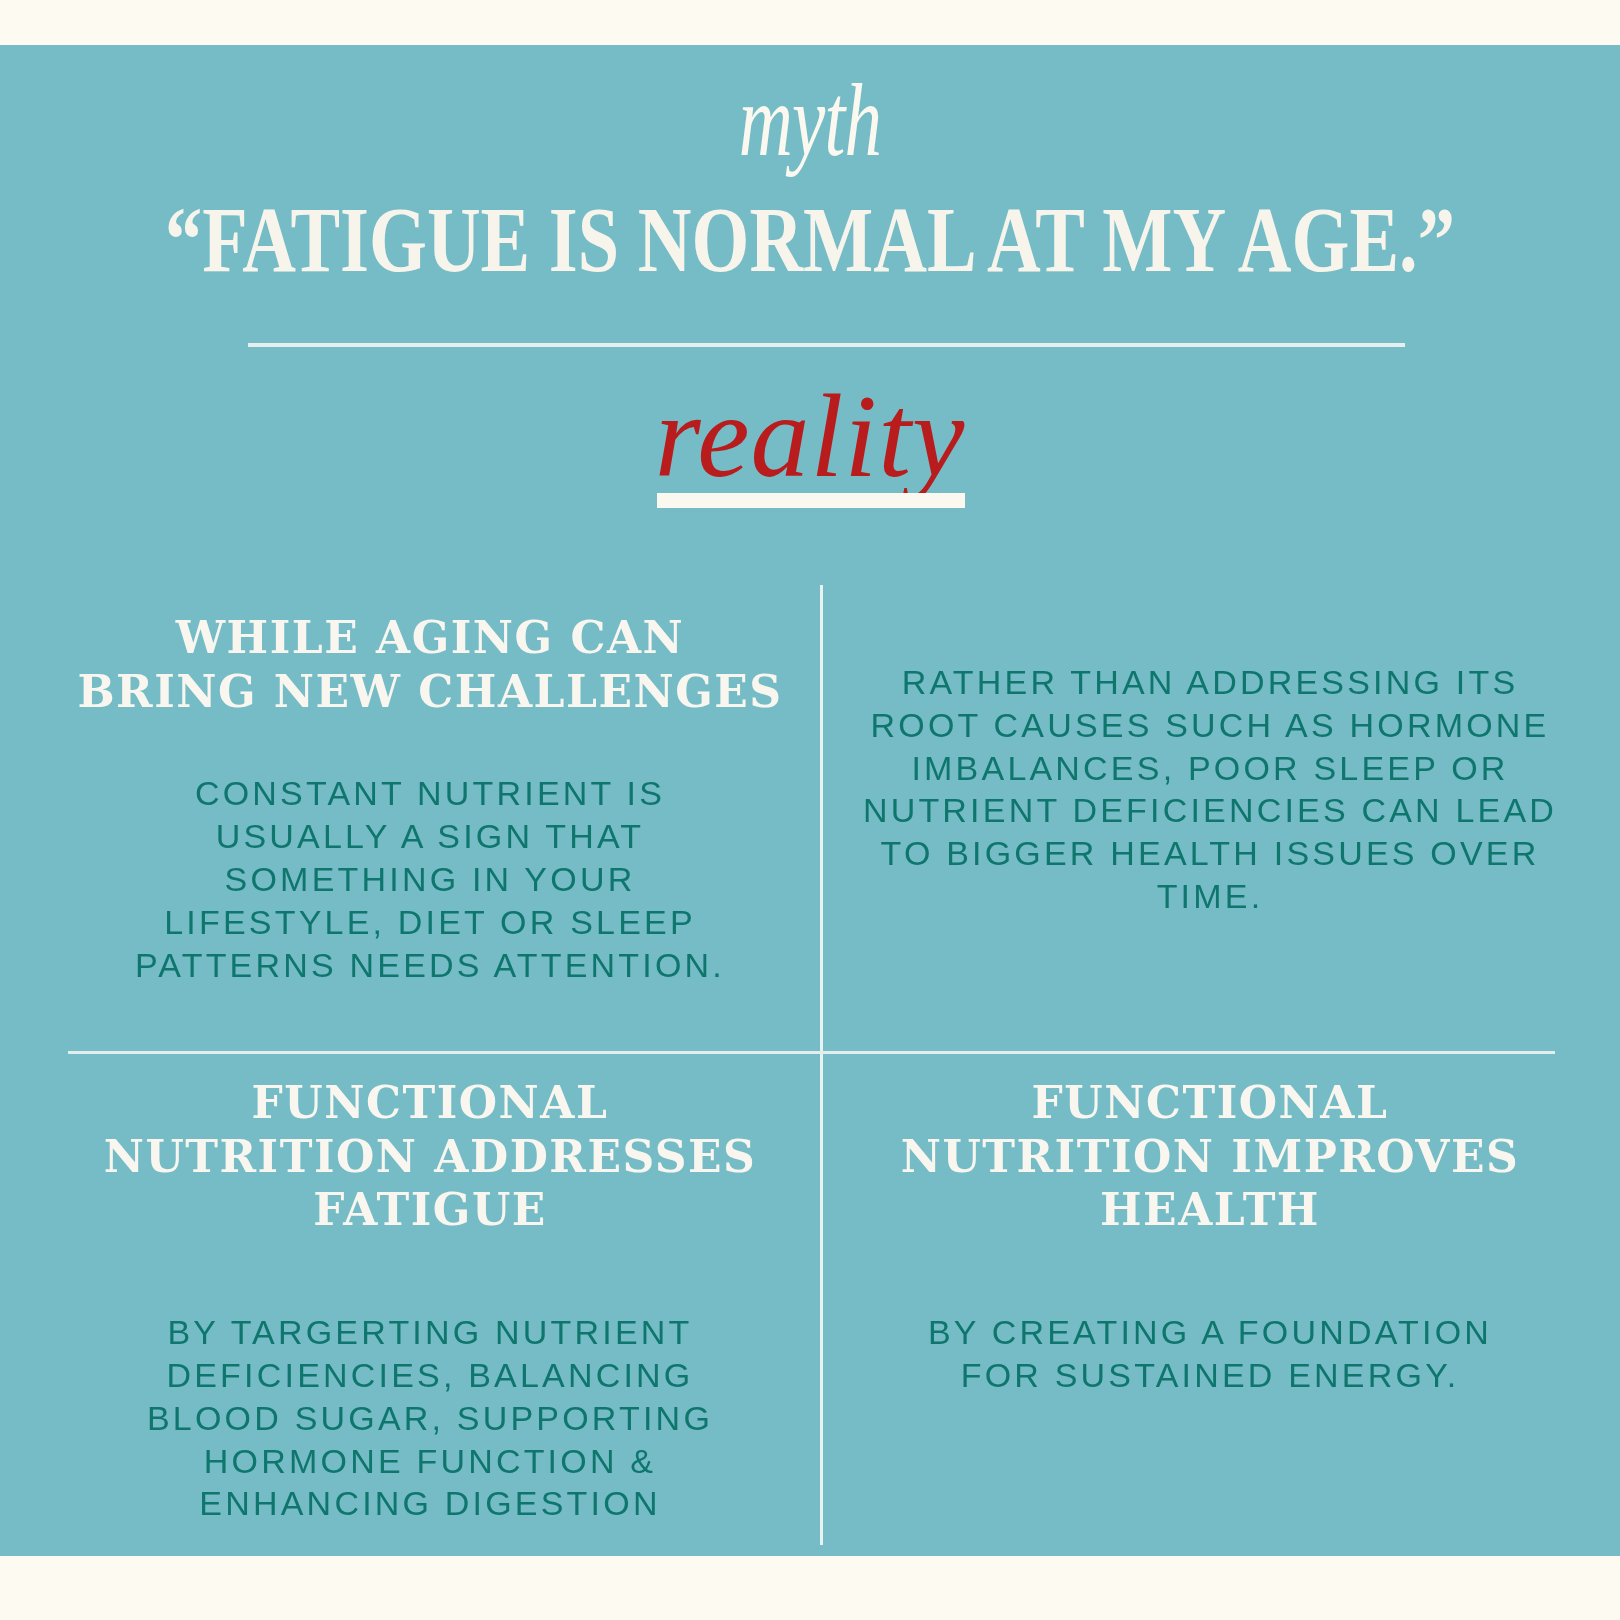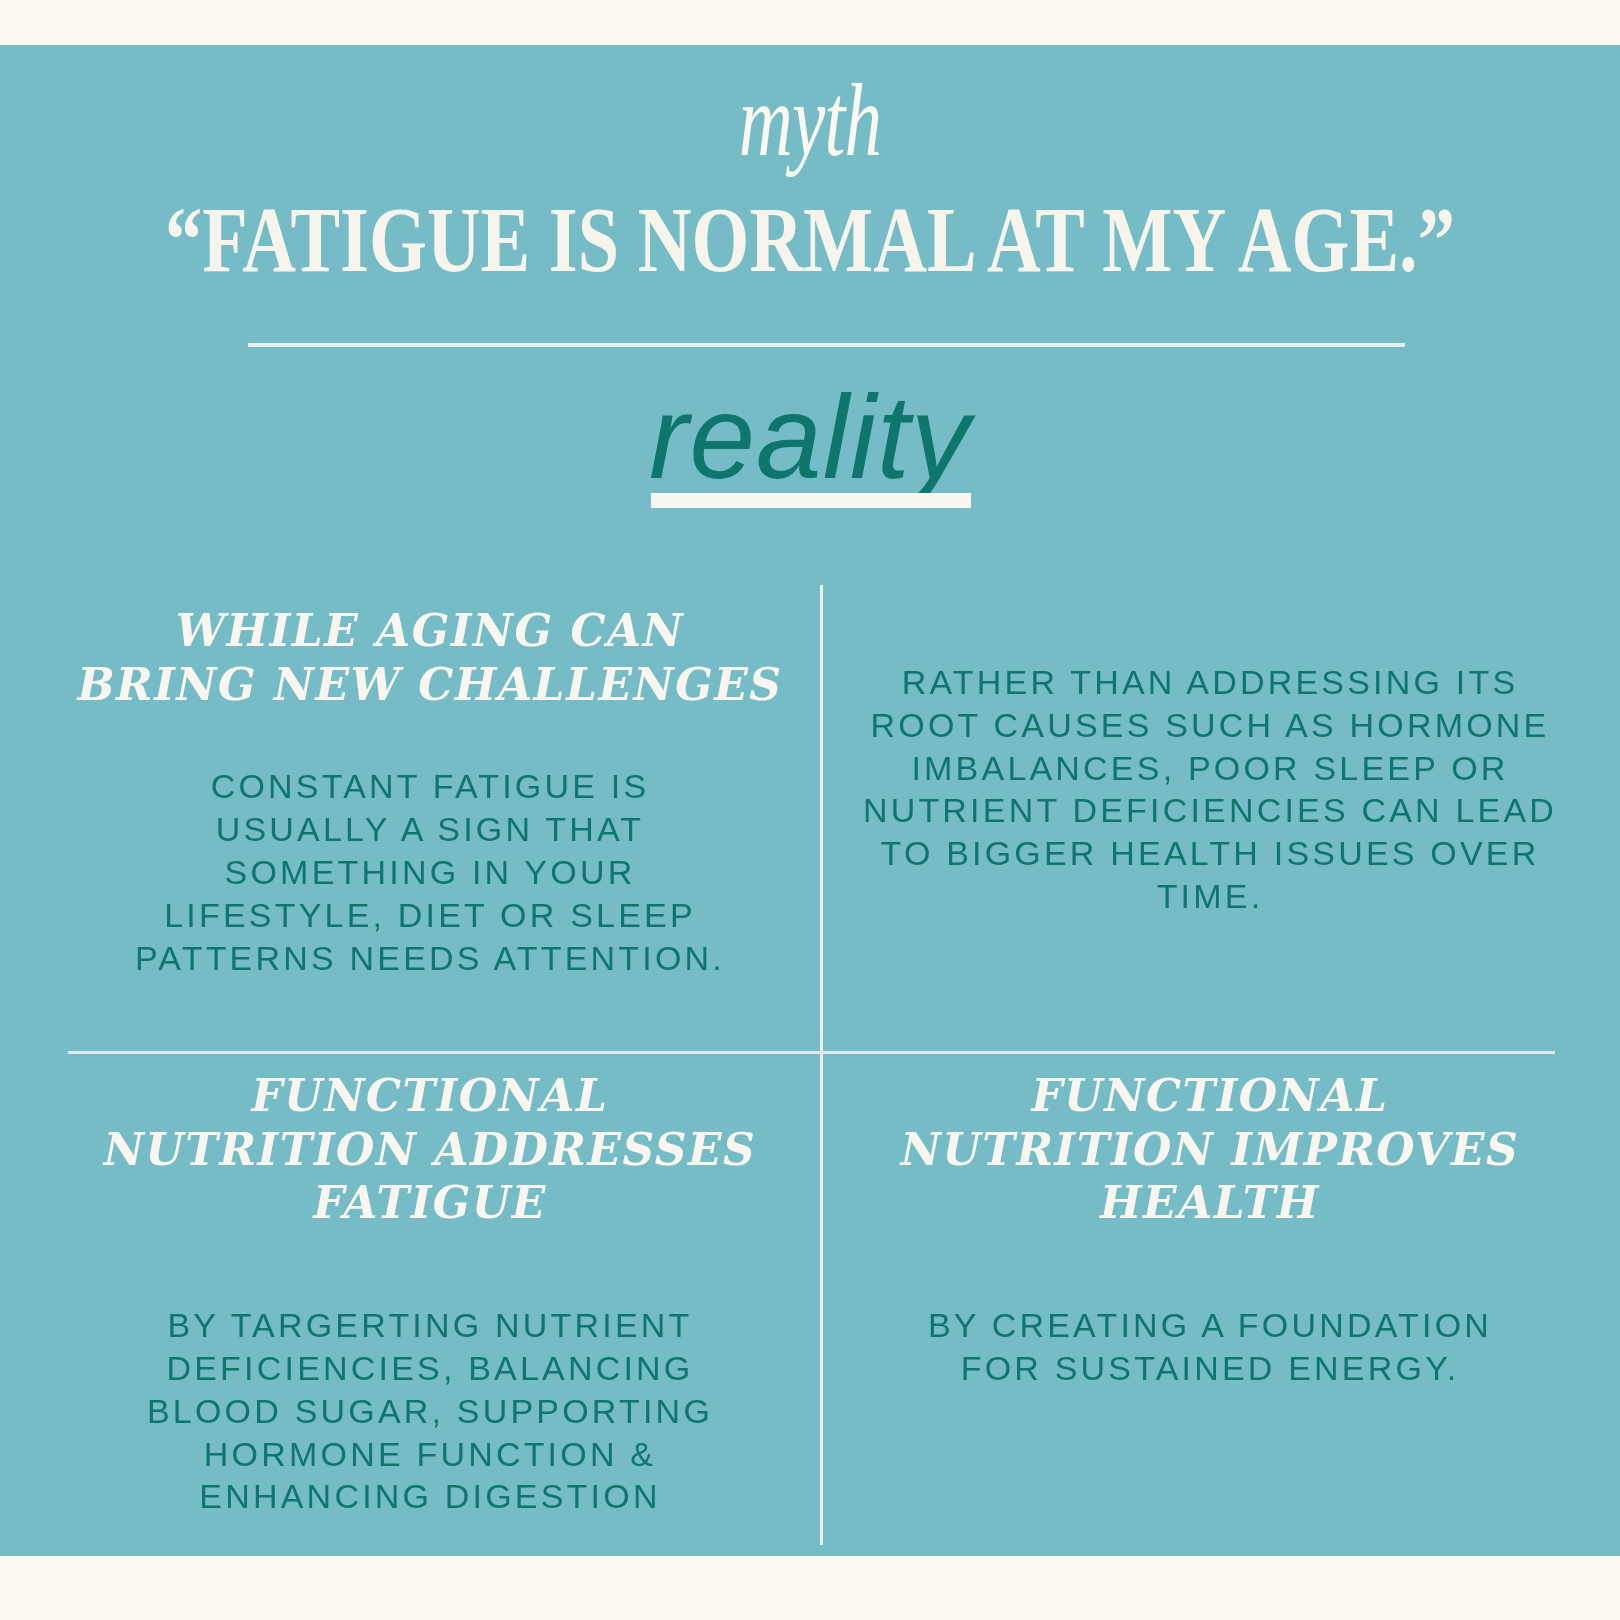--- a/index.html
+++ b/index.html
@@ -78,25 +78,25 @@
     position: absolute;
     left: 0;
     top: 378px;
     width: 1620px;
     text-align: center;
     line-height: 1;
   }
   .reality-word {
     display: inline-block;
     position: relative;
-    font-family: Liberation Sans, sans-serif;
+    font-family: Liberation Serif, serif;
     font-style: italic;
     font-weight: 400;
     font-size: 118px;
-    color: #0f766e;
+    color: #b91c1c;
     padding: 0 4px 18px 4px;
     letter-spacing: 1px;
   }
   .reality-word::after {
     content: "";
     position: absolute;
     left: 6px;
     right: 4px;
     bottom: 6px;
     height: 15px;
@@ -127,28 +127,27 @@
     box-sizing: border-box;
   }
   .q-tl { left: 60px;  top: 595px;  width: 740px; }
   .q-tr { left: 840px; top: 595px;  width: 740px; }
   .q-bl { left: 60px;  top: 1060px; width: 740px; }
   .q-br { left: 840px; top: 1060px; width: 740px; }
 
   .quad-heading {
     text-align: center;
     font-family: "DejaVu Serif", "Liberation Serif", serif;
-    font-style: italic;
     font-weight: 700;
     font-size: 44px;
     line-height: 1.22;
     color: #F8F6EF;
     letter-spacing: 1.5px;
     white-space: pre-line;
-    margin: 9px;
+    margin: 16px;
   }
 
   .quad-body {
     text-align: center;
     font-family: "Liberation Sans", sans-serif;
     font-weight: 300;
     font-size: 34px;
     line-height: 1.26;
     color: #0f766e;
     letter-spacing: 3.2px;
@@ -177,21 +176,21 @@
   <div class="reality-wrap">
     <span class="reality-word">reality</span>
   </div>
 
   <div class="divider-v"></div>
   <div class="divider-h"></div>
 
   <div class="quad q-tl">
     <h2 class="quad-heading">WHILE AGING CAN
 BRING NEW CHALLENGES</h2>
-    <p class="quad-body">CONSTANT FATIGUE IS
+    <p class="quad-body">CONSTANT NUTRIENT IS
 USUALLY A SIGN THAT
 SOMETHING IN YOUR
 LIFESTYLE, DIET OR SLEEP
 PATTERNS NEEDS ATTENTION.</p>
   </div>
 
   <div class="quad q-tr">
     <p class="quad-body">RATHER THAN ADDRESSING ITS
 ROOT CAUSES SUCH AS HORMONE
 IMBALANCES, POOR SLEEP OR

